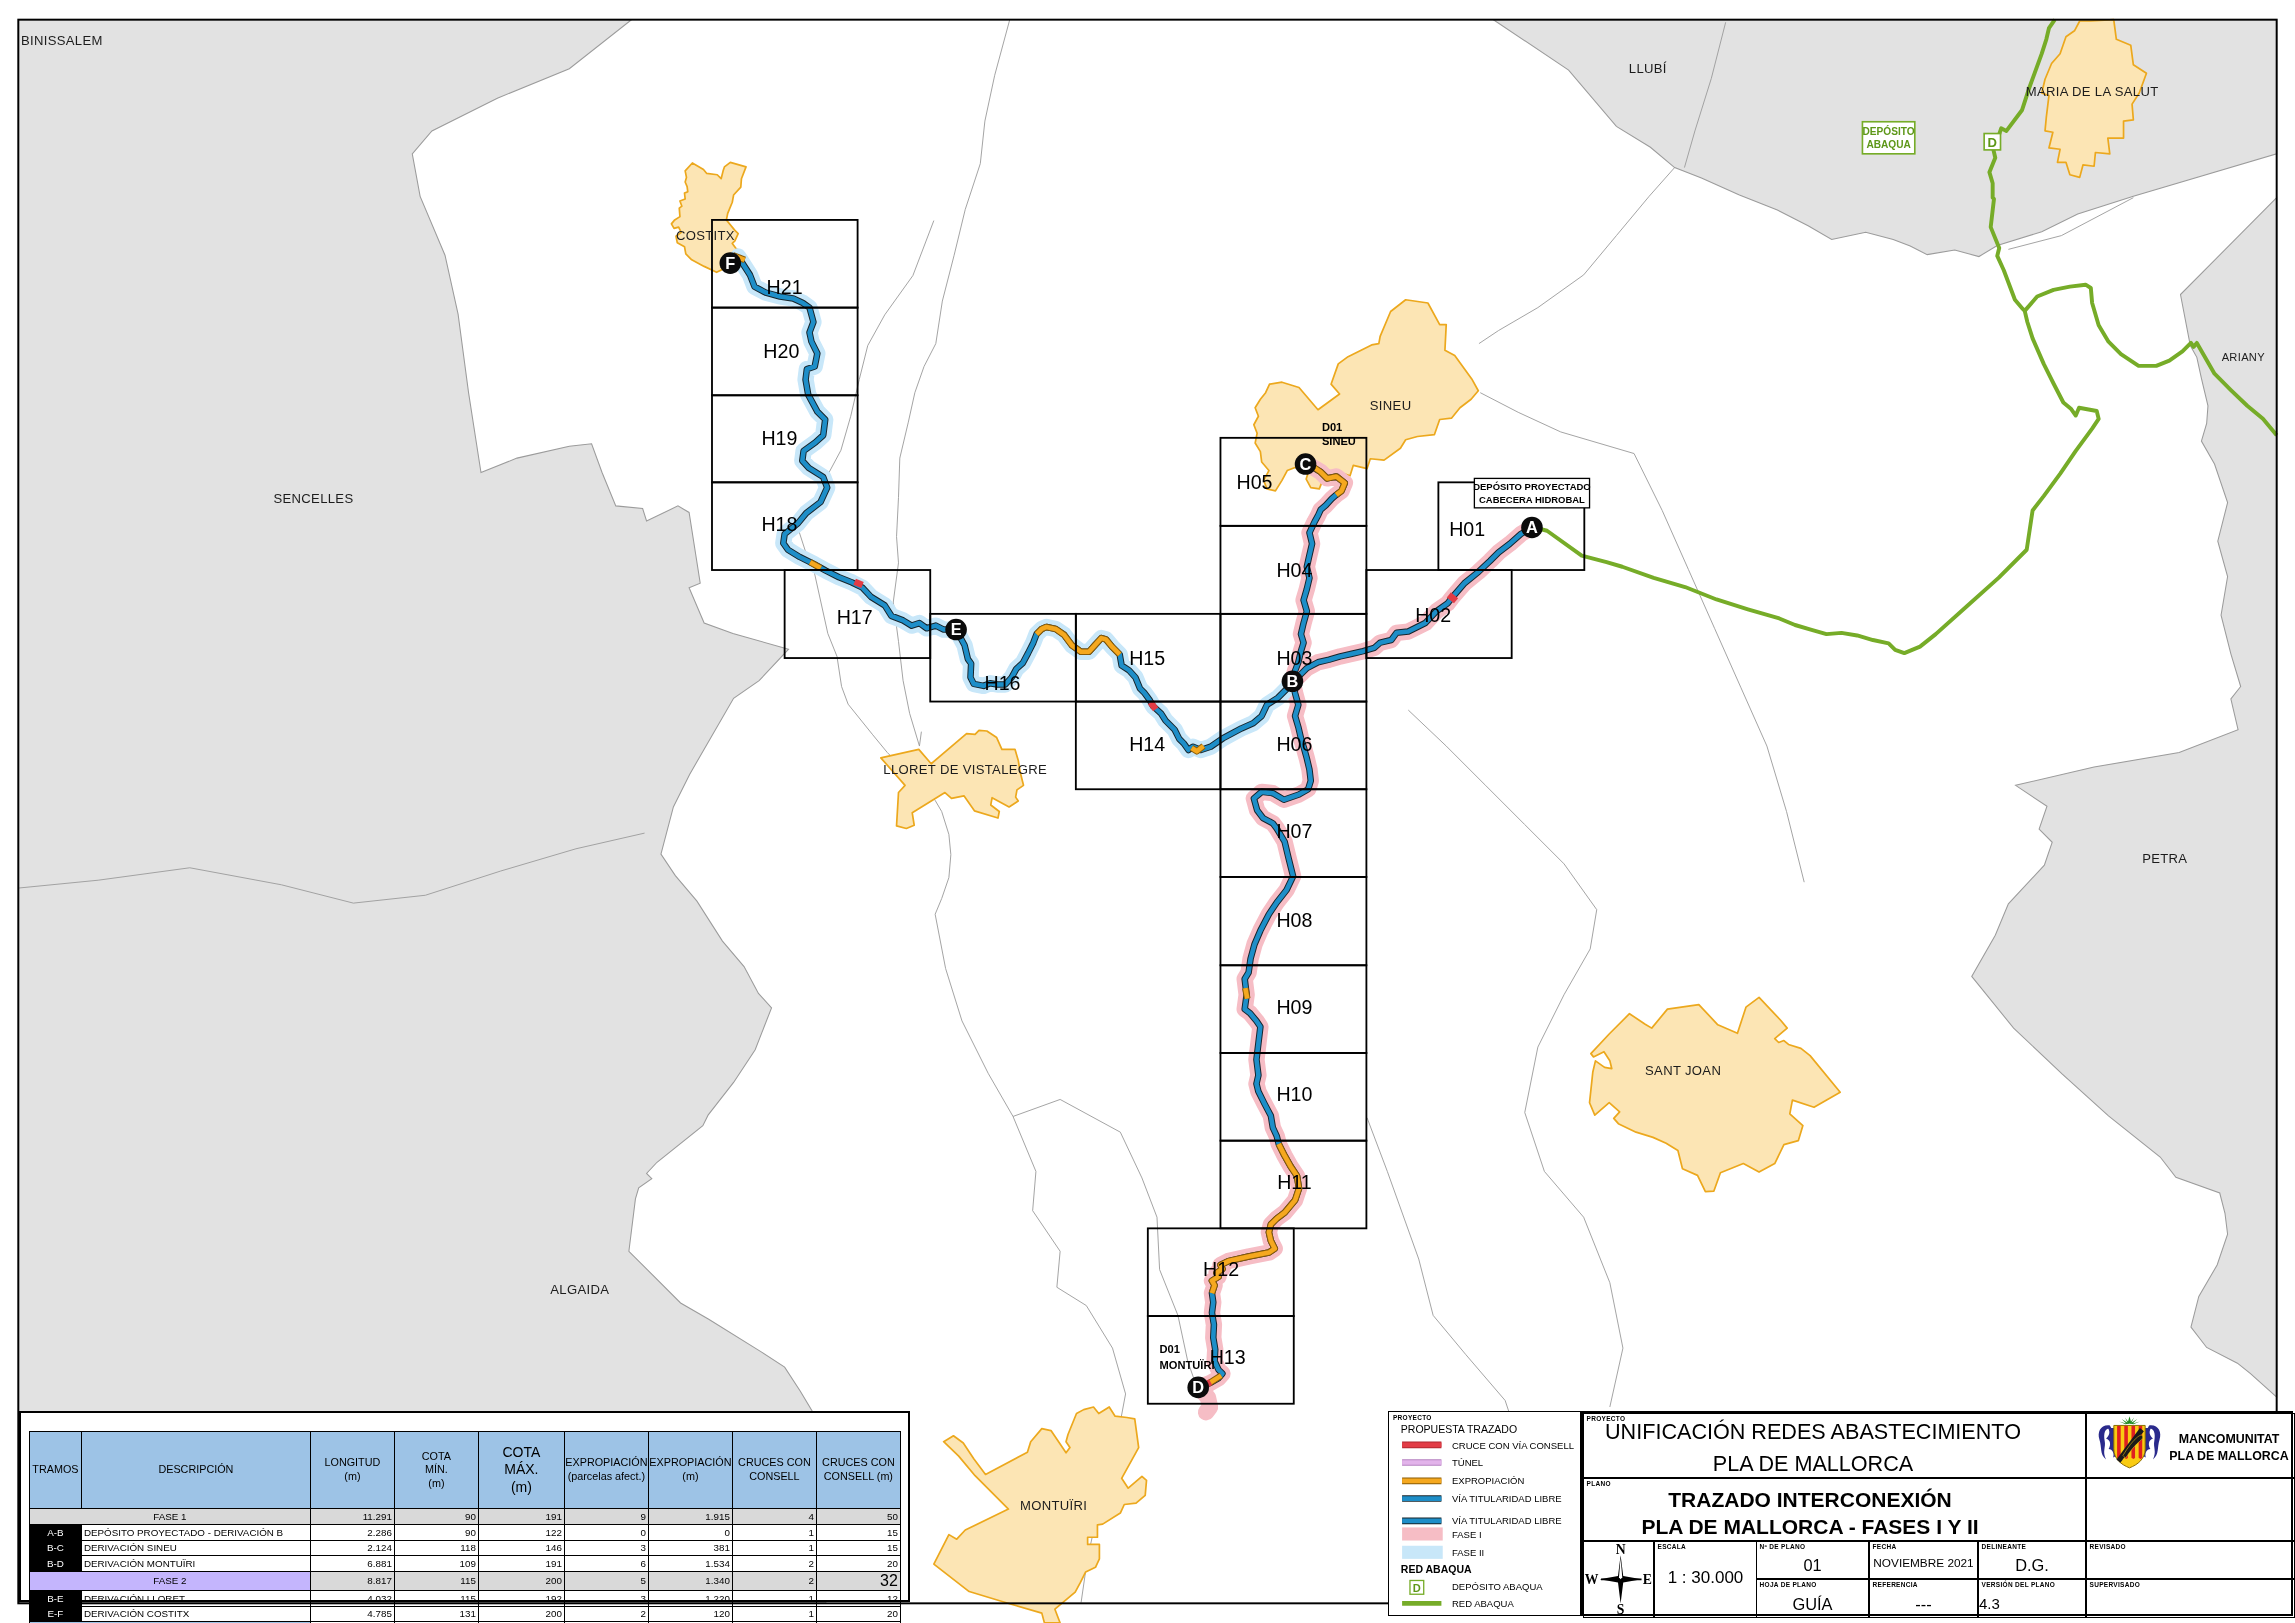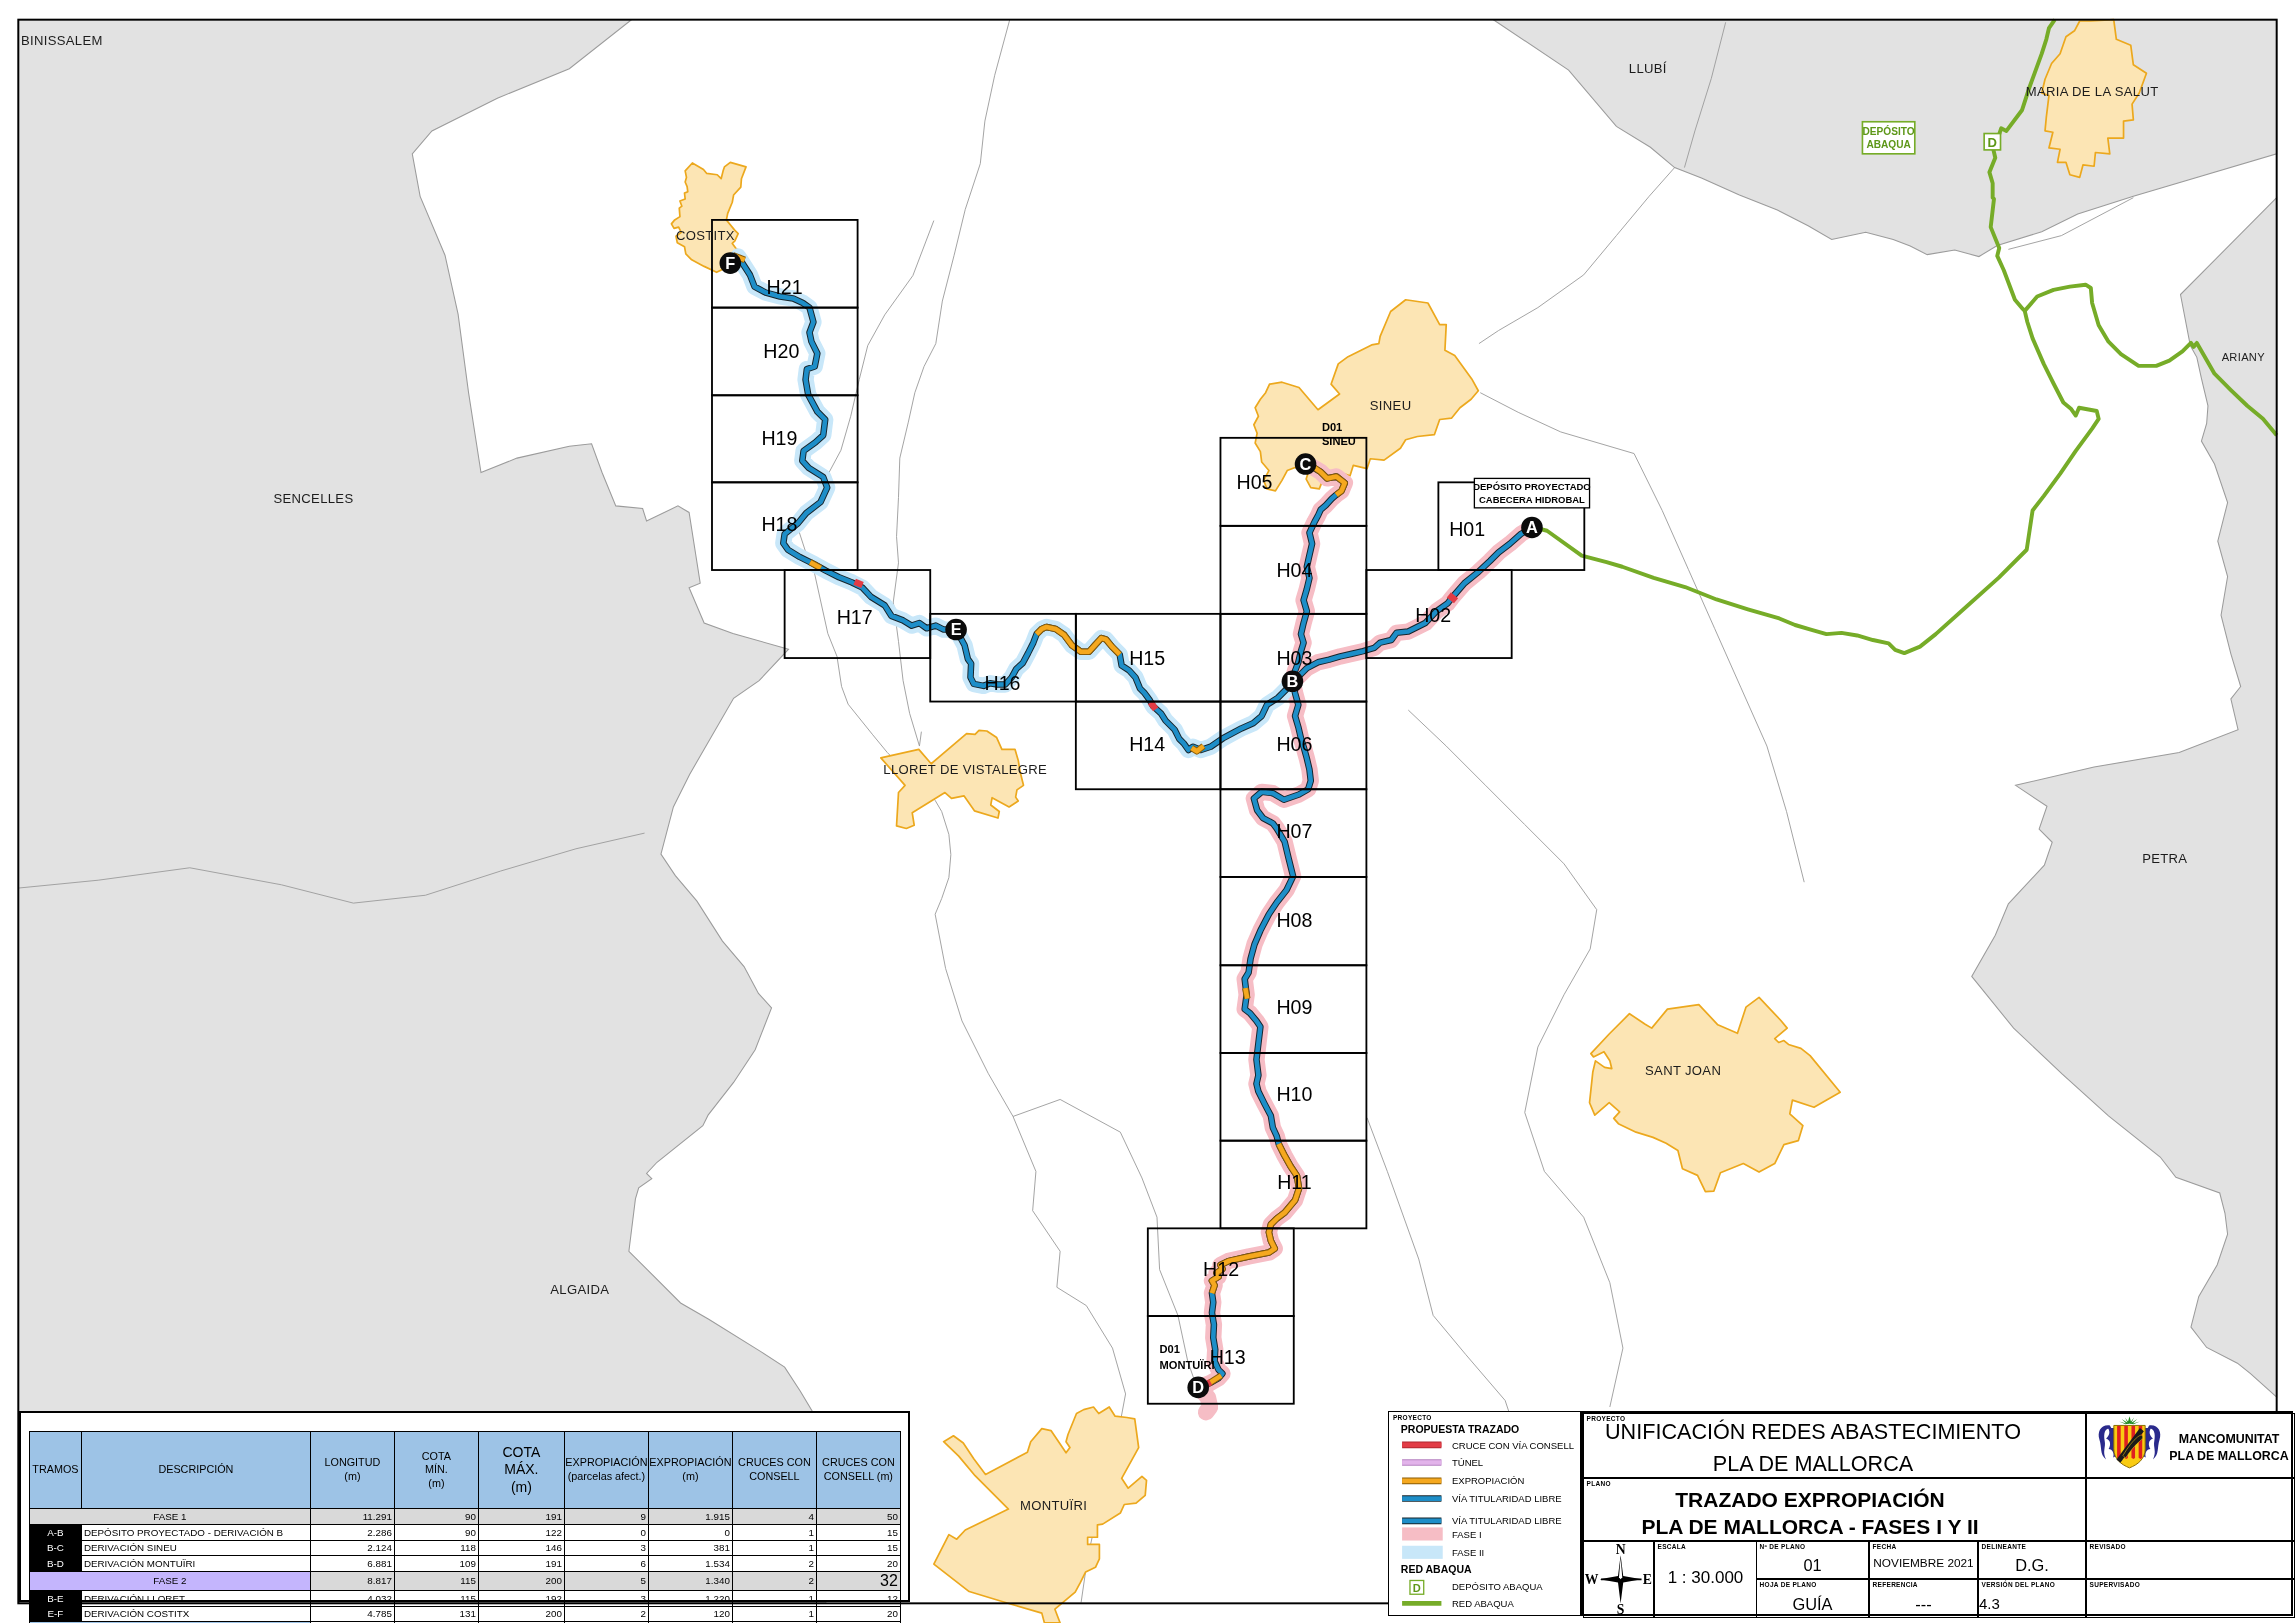--- a/index.html
+++ b/index.html
@@ -336,21 +336,21 @@
           <td style="font-size:12.4px;text-align:right;border:0.7px solid #000;padding:0 2px 0 0">3.255</td>
           <td style="font-size:12.4px;text-align:right;border:0.7px solid #000;padding:0 2px 0 0">6</td>
           <td style="font-size:12.4px;text-align:right;border:0.7px solid #000;padding:0 2px 0 0">82</td>
         </tr>
 </tbody>
     </table>
   </div>
 
 <div style="position:absolute;left:1388px;top:1411px;width:193px;height:205px;background:#fff;border:1.6px solid #000;box-sizing:border-box;font-family:'Liberation Sans',sans-serif">
 <div style="position:absolute;left:3.9px;top:2px;font-size:6.5px;font-weight:bold;letter-spacing:0.3px">PROYECTO</div>
-<div style="position:absolute;left:11.8px;top:11px;font-size:10.5px;font-weight:bold;white-space:nowrap">PROPUESTA TRAZADO</div>
+<div style="position:absolute;left:11.8px;top:11px;font-size:10.5px;font-weight:normal;white-space:nowrap">PROPUESTA TRAZADO</div>
 <svg width="190" height="202" style="position:absolute;left:0;top:0" viewBox="0 0 290 308">
 <line x1="20" y1="50" x2="80" y2="50" stroke="#b02730" stroke-width="10"></line>
       <line x1="20" y1="50" x2="80" y2="50" stroke="#e23c46" stroke-width="7"></line>
 <line x1="20" y1="77" x2="80" y2="77" stroke="#b57fc0" stroke-width="10"></line>
       <line x1="20" y1="77" x2="80" y2="77" stroke="#e2b3ea" stroke-width="7"></line>
 <line x1="20" y1="105" x2="80" y2="105" stroke="#8a5c07" stroke-width="10"></line>
       <line x1="20" y1="105" x2="80" y2="105" stroke="#f5a81f" stroke-width="7"></line>
 <line x1="20" y1="132" x2="80" y2="132" stroke="#17242b" stroke-width="10"></line>
       <line x1="20" y1="132" x2="80" y2="132" stroke="#1e8ec8" stroke-width="7"></line>
 <line x1="20" y1="166" x2="80" y2="166" stroke="#17242b" stroke-width="10"></line>
@@ -401,21 +401,21 @@
 <path d="M60,13 l7,-9 l-4,8 l9,-6 l-7,7 l11,-3 l-10,4 Z" fill="#1f8a1f"></path>
 <path d="M57,13 l3,-11 l3,11 Z" fill="#1f8a1f"></path>
 </g>
       </svg>
 </div>
 
 <div style="position:absolute;left:503px;top:65px;width:209px;height:63px;border:1px solid #000;box-sizing:border-box;"></div>
 
 <div style="position:absolute;left:0px;top:65px;width:503px;height:63px;border:1px solid #000;box-sizing:border-box;">
 <div style="position:absolute;left:2.6px;top:1.3px;font-size:6.5px;font-weight:bold;letter-spacing:0.3px">PLANO</div>
-<div style="position:absolute;left:0;top:8.5px;width:452px;text-align:center;font-size:21px;font-weight:bold">TRAZADO EXPROPIACIÓN</div>
+<div style="position:absolute;left:0;top:8.5px;width:452px;text-align:center;font-size:21px;font-weight:bold">TRAZADO INTERCONEXIÓN</div>
 <div style="position:absolute;left:0;top:36px;width:452px;text-align:center;font-size:21px;font-weight:bold">PLA DE MALLORCA - FASES I Y II</div>
 </div>
 
 <div style="position:absolute;left:0px;top:128px;width:71px;height:77px;border:1px solid #000;box-sizing:border-box;">
 <svg width="68" height="74" viewBox="0 0 104 113">
 <line x1="26" y1="57" x2="88" y2="57" stroke="#000" stroke-width="2.5"></line>
 <polygon points="56,20 60,52 88,57 60,62 56,94 52,62 24,57 52,52" fill="#000"></polygon>
 <polygon points="56,24 58.5,54 56,57 53.5,54" fill="#fff"></polygon>
 <text x="56" y="18" font-size="21" font-weight="bold" font-family="Liberation Serif" text-anchor="middle">N</text>
 <text x="56" y="110" font-size="21" font-weight="bold" font-family="Liberation Serif" text-anchor="middle">S</text>

